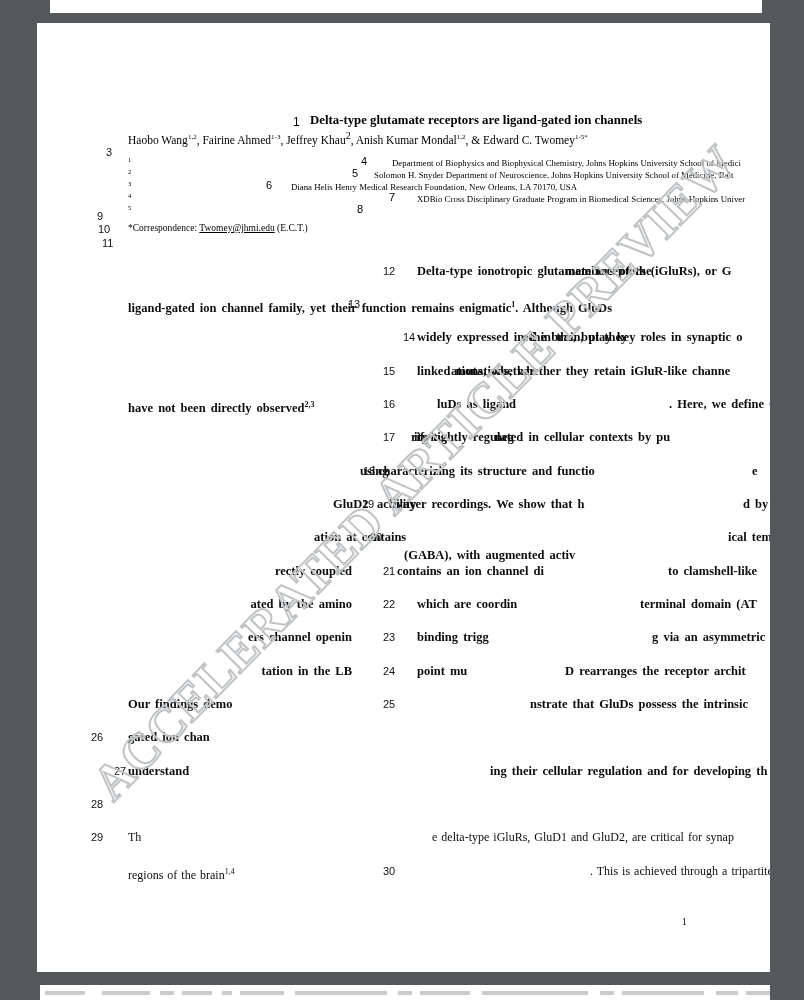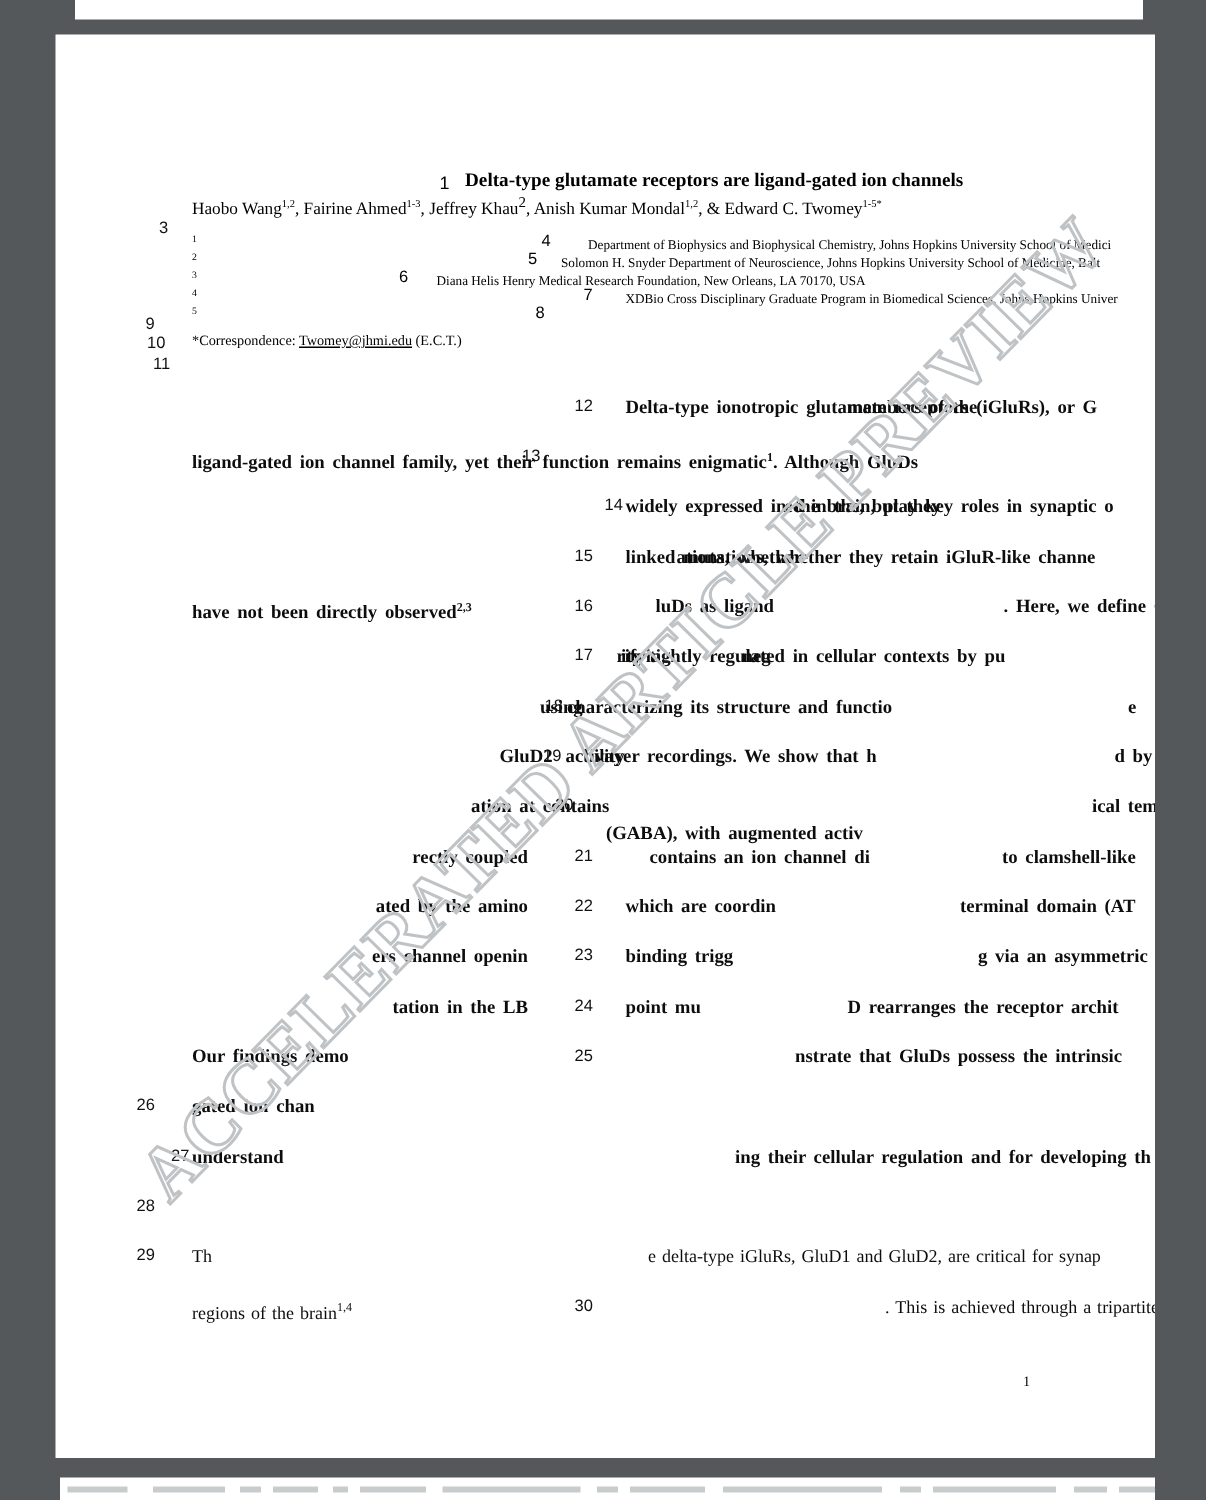--- a/index.html
+++ b/index.html
@@ -105,21 +105,21 @@
     <span class="abs num" style="top: 474px; left: 325px;">19</span>
     <span class="abs t" style="top: 474px; left: 340px;">activity</span>
     <span class="abs t" style="top: 474px; left: 352px;">bilayer recordings. We show that h</span>
     <span class="abs t" style="top: 474px; left: 706px;">d by l</span>
     <span class="abs t" style="top: 507px; left: 277px;">ation at contains</span>
     <span class="abs num" style="top: 507px; left: 333px;">20</span>
     <span class="abs t" style="top: 507px; left: 367px; margin-top: 18px;">(GABA), with augmented activ</span>
     <span class="abs t" style="top: 507px; left: 691px;">ical temp</span>
     <span class="abs t" style="top: 541px; right: 418px;">rectly coupled</span>
     <span class="abs num" style="top: 541px; left: 346px;">21</span>
-    <span class="abs t" style="top: 541px; left: 396px;">contains an ion channel di</span>
+    <span class="abs t" style="top: 541px; left: 360px;">contains an ion channel di</span>
     <span class="abs t" style="top: 541px; left: 631px;">to clamshell-like</span>
     <span class="abs t" style="top: 574px; right: 418px;">ated by the amino</span>
     <span class="abs num" style="top: 574px; left: 346px;">22</span>
     <span class="abs t" style="top: 574px; left: 380px;">which are coordin</span>
     <span class="abs t" style="top: 574px; left: 603px;">terminal domain (AT</span>
     <span class="abs t" style="top: 607px; right: 418px;">ers channel openin</span>
     <span class="abs num" style="top: 607px; left: 346px;">23</span>
     <span class="abs t" style="top: 607px; left: 380px;">binding trigg</span>
     <span class="abs t" style="top: 607px; left: 615px;">g via an asymmetric me</span>
     <span class="abs t" style="top: 641px; right: 418px;">tation in the LB</span>

